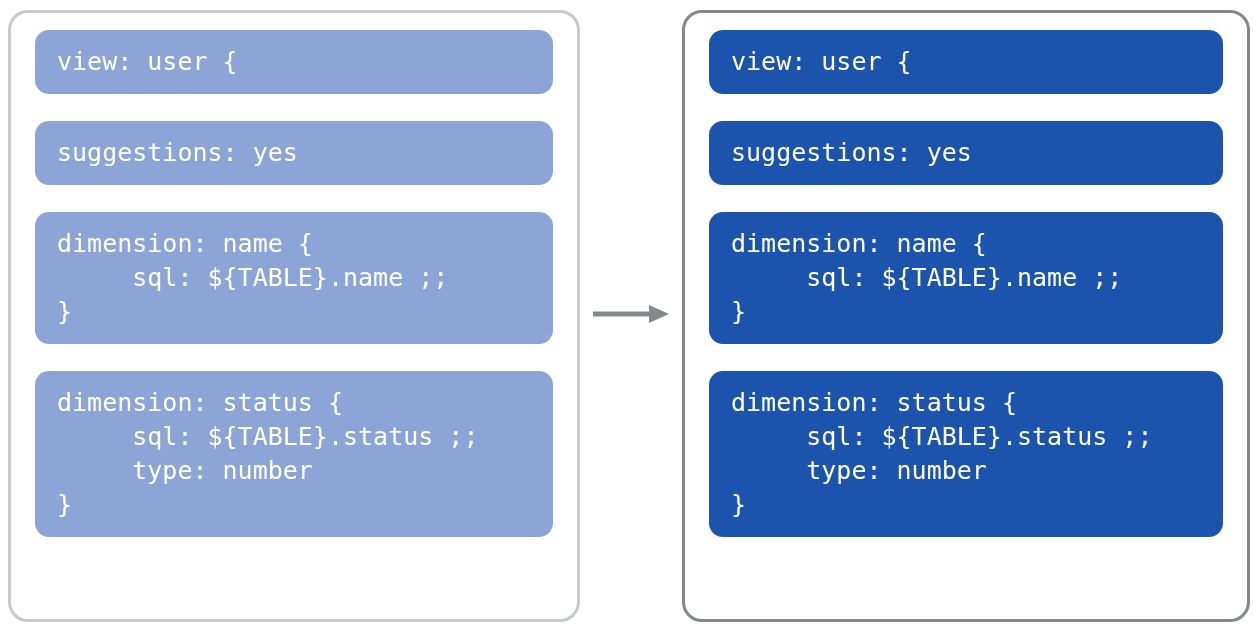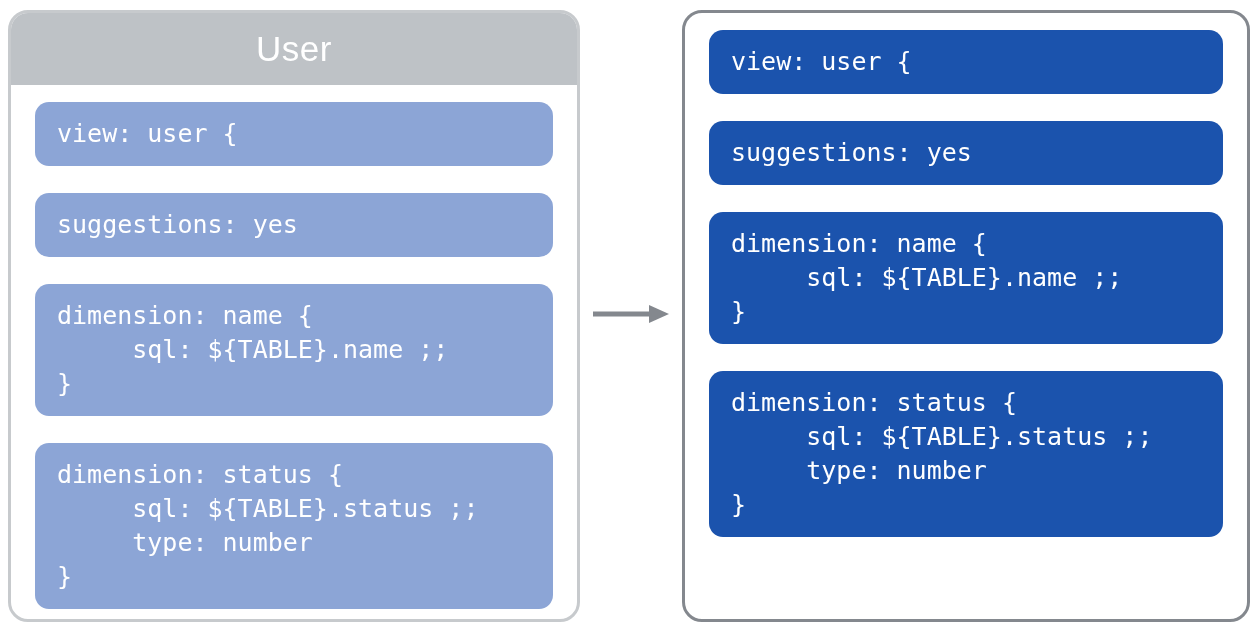--- a/index.html
+++ b/index.html
@@ -76,23 +76,20 @@
     width: 80px;
     height: 24px;
   }
 </style>
 </head>
 <body>
 
 <div class="stage">
 
   <section class="panel left">
-    <header class="panel-header">
-      <span class="panel-title">User</span>
-    </header>
     <div class="panel-body">
       <div class="code-block">
         <div class="code-line">view: user {</div>
       </div>
       <div class="code-block">
         <div class="code-line">suggestions: yes</div>
       </div>
       <div class="code-block">
         <div class="code-line">dimension: name {</div>
         <div class="code-line">     sql: ${TABLE}.name ;;</div>

